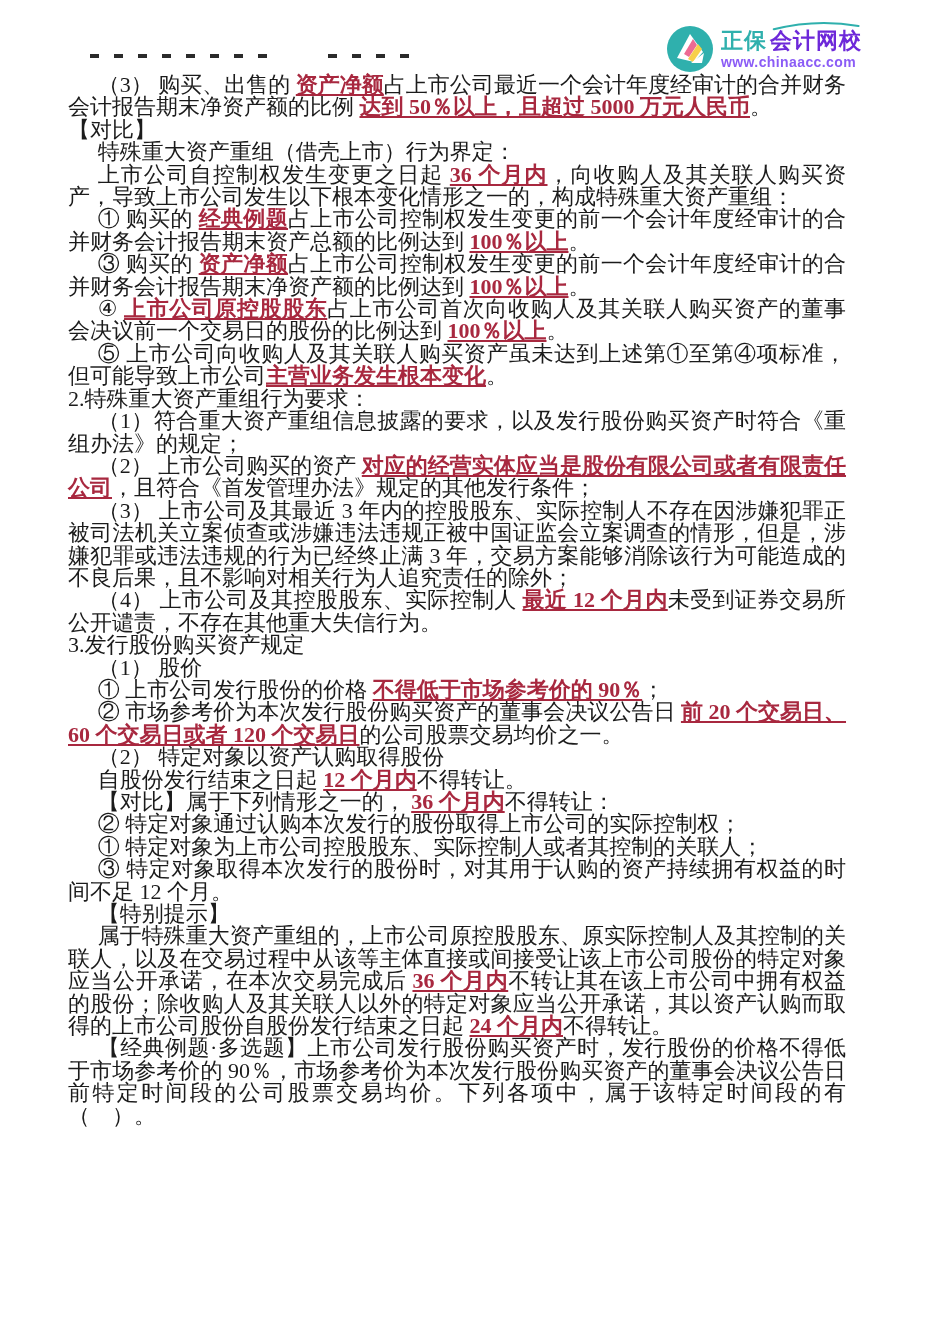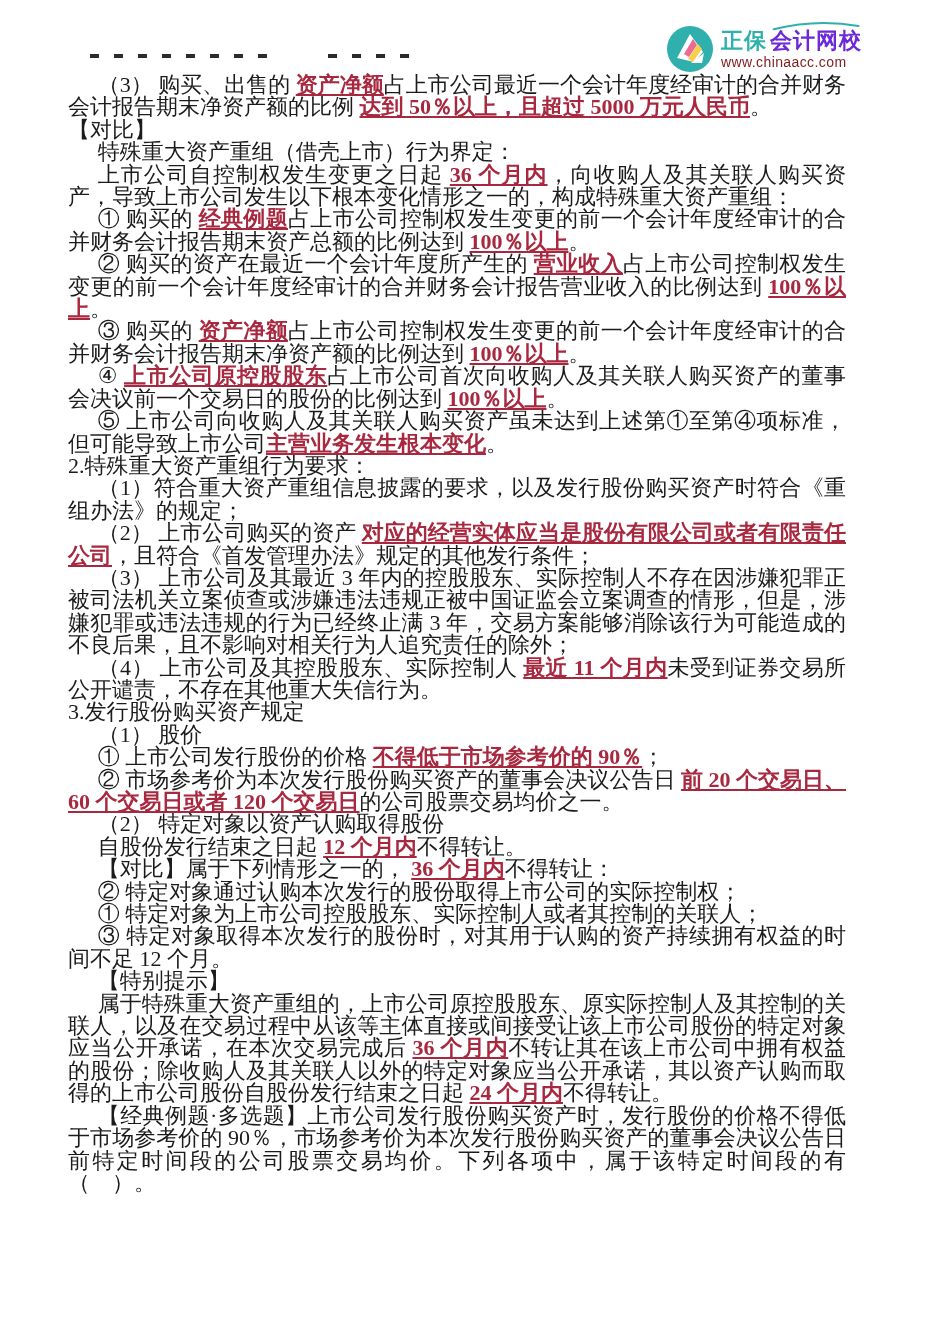--- a/index.html
+++ b/index.html
@@ -16,22 +16,22 @@
   
   .logo{position:absolute;top:26px;right:88px;display:flex;align-items:center;gap:8px;}
   .logo-badge{width:46px;height:46px;flex:0 0 auto;}
   .logo-text{display:flex;flex-direction:column;line-height:1;}
   .brand-row{display:flex;align-items:flex-end;font-family:"Liberation Sans","DejaVu Sans",sans-serif;
              font-weight:bold;font-size:22px;letter-spacing:1px;}
   .brand-accent{color:#2fb0ad;}
   .brand-rest-wrap{position:relative;display:inline-block;margin-left:3px;}
   .brand-rest{color:#6d28d9;}
   .swoosh{position:absolute;left:2px;top:-9px;width:96%;height:10px;}
-  .brand-url{font-family:"Liberation Sans","DejaVu Sans",sans-serif;font-weight:normal;
-             font-size:14px;color:#7f1d1d;letter-spacing:.4px;margin-top:3px;}
+  .brand-url{font-family:"Liberation Sans","DejaVu Sans",sans-serif;font-weight:bold;
+             font-size:14px;color:#8b5cf6;letter-spacing:.4px;margin-top:3px;}
 
   
   .doc{position:absolute;left:68px;top:74px;width:778px;
        font-size:22px;line-height:22.4px;color:#1b1b1b;
        text-align:justify;text-justify:inter-ideograph;}
   .doc p{margin:0;padding:0;}
   .doc p.ind{text-indent:1.35em;}
   .hl{color:#a8283f;font-weight:bold;text-decoration:underline;
       text-decoration-color:#a8283f;text-decoration-thickness:1.5px;text-underline-offset:2px;}
 </style>
@@ -66,29 +66,28 @@
       <div class="brand-url">www.chinaacc.com</div>
     </div>
   </div>
 
   <div class="doc" id="doc">
       <p class="ind"><span>（3） 购买、出售的 </span><span class="hl">资产净额</span><span>占上市公司最近一个会计年度经审计的合并财务会计报告期末净资产额的比例 </span><span class="hl">达到 50％以上，且超过 5000 万元人民币</span><span>。</span></p>
       <p class=""><span>【对比】</span></p>
       <p class="ind"><span>特殊重大资产重组（借壳上市）行为界定：</span></p>
       <p class="ind"><span>上市公司自控制权发生变更之日起 </span><span class="hl">36 个月内</span><span>，向收购人及其关联人购买资产，导致上市公司发生以下根本变化情形之一的，构成特殊重大资产重组：</span></p>
       <p class="ind"><span>① 购买的 </span><span class="hl">经典例题</span><span>占上市公司控制权发生变更的前一个会计年度经审计的合并财务会计报告期末资产总额的比例达到 </span><span class="hl">100％以上</span><span>。</span></p>
-      <p class="ind"><span>② 购买的资产在最近一个会计年度所产生的 </span><span class="hl">营业收入</span><span>占上市公司控制权发生变更的前一个会计年度经审计的合并财务会计报告营业收入的比例达到 </span><span class="hl">100％以上</span><span>。</span></p>
       <p class="ind"><span>③ 购买的 </span><span class="hl">资产净额</span><span>占上市公司控制权发生变更的前一个会计年度经审计的合并财务会计报告期末净资产额的比例达到 </span><span class="hl">100％以上</span><span>。</span></p>
       <p class="ind"><span>④ </span><span class="hl">上市公司原控股股东</span><span>占上市公司首次向收购人及其关联人购买资产的董事会决议前一个交易日的股份的比例达到 </span><span class="hl">100％以上</span><span>。</span></p>
       <p class="ind"><span>⑤ 上市公司向收购人及其关联人购买资产虽未达到上述第①至第④项标准，但可能导致上市公司</span><span class="hl">主营业务发生根本变化</span><span>。</span></p>
       <p class=""><span>2.特殊重大资产重组行为要求：</span></p>
       <p class="ind"><span>（1）符合重大资产重组信息披露的要求，以及发行股份购买资产时符合《重组办法》的规定；</span></p>
       <p class="ind"><span>（2） 上市公司购买的资产 </span><span class="hl">对应的经营实体应当是股份有限公司或者有限责任公司</span><span>，且符合《首发管理办法》规定的其他发行条件；</span></p>
       <p class="ind"><span>（3） 上市公司及其最近 3 年内的控股股东、实际控制人不存在因涉嫌犯罪正被司法机关立案侦查或涉嫌违法违规正被中国证监会立案调查的情形，但是，涉嫌犯罪或违法违规的行为已经终止满 3 年，交易方案能够消除该行为可能造成的不良后果，且不影响对相关行为人追究责任的除外；</span></p>
-      <p class="ind"><span>（4） 上市公司及其控股股东、实际控制人 </span><span class="hl">最近 11 个月内</span><span>未受到证券交易所公开谴责，不存在其他重大失信行为。</span></p>
+      <p class="ind"><span>（4） 上市公司及其控股股东、实际控制人 </span><span class="hl">最近 12 个月内</span><span>未受到证券交易所公开谴责，不存在其他重大失信行为。</span></p>
       <p class=""><span>3.发行股份购买资产规定</span></p>
       <p class="ind"><span>（1） 股价</span></p>
       <p class="ind"><span>① 上市公司发行股份的价格 </span><span class="hl">不得低于市场参考价的 90％</span><span>；</span></p>
       <p class="ind"><span>② 市场参考价为本次发行股份购买资产的董事会决议公告日 </span><span class="hl">前 20 个交易日、60 个交易日或者 120 个交易日</span><span>的公司股票交易均价之一。</span></p>
       <p class="ind"><span>（2） 特定对象以资产认购取得股份</span></p>
       <p class="ind"><span>自股份发行结束之日起 </span><span class="hl">12 个月内</span><span>不得转让。</span></p>
       <p class="ind"><span>【对比】属于下列情形之一的， </span><span class="hl">36 个月内</span><span>不得转让：</span></p>
       <p class="ind"><span>② 特定对象通过认购本次发行的股份取得上市公司的实际控制权；</span></p>
       <p class="ind"><span>① 特定对象为上市公司控股股东、实际控制人或者其控制的关联人；</span></p>
       <p class="ind"><span>③ 特定对象取得本次发行的股份时，对其用于认购的资产持续拥有权益的时间不足 12 个月。</span></p>

